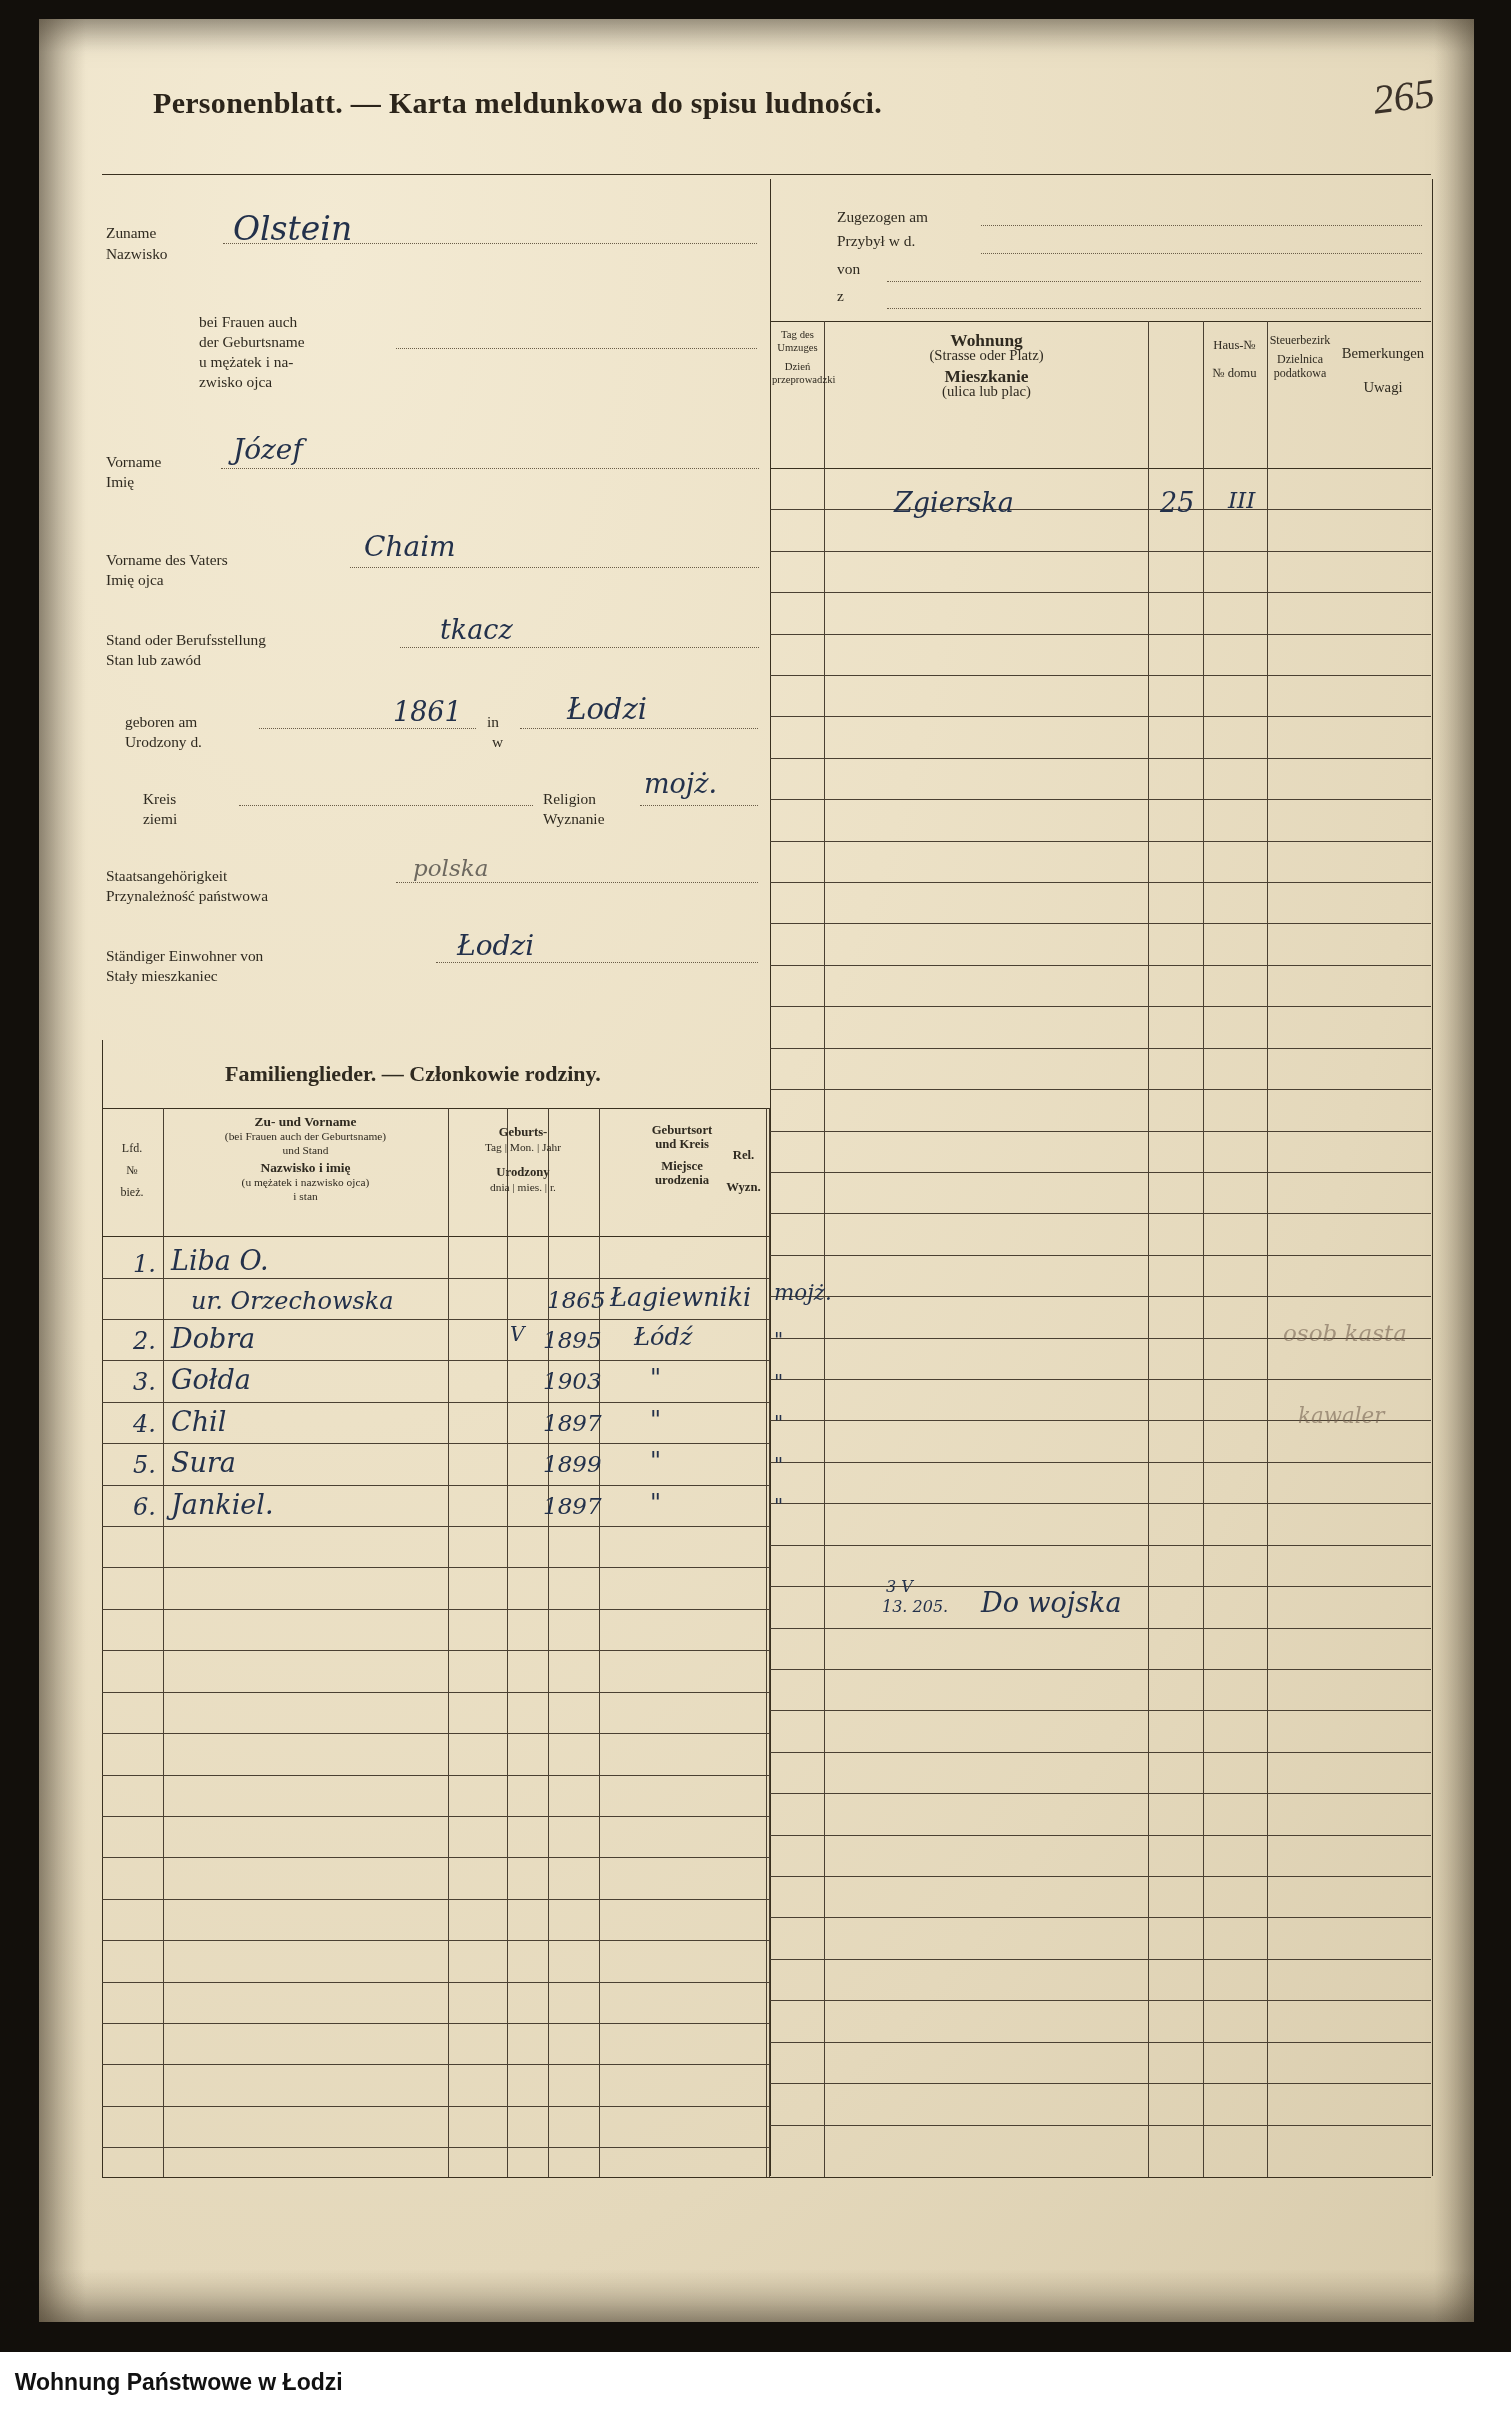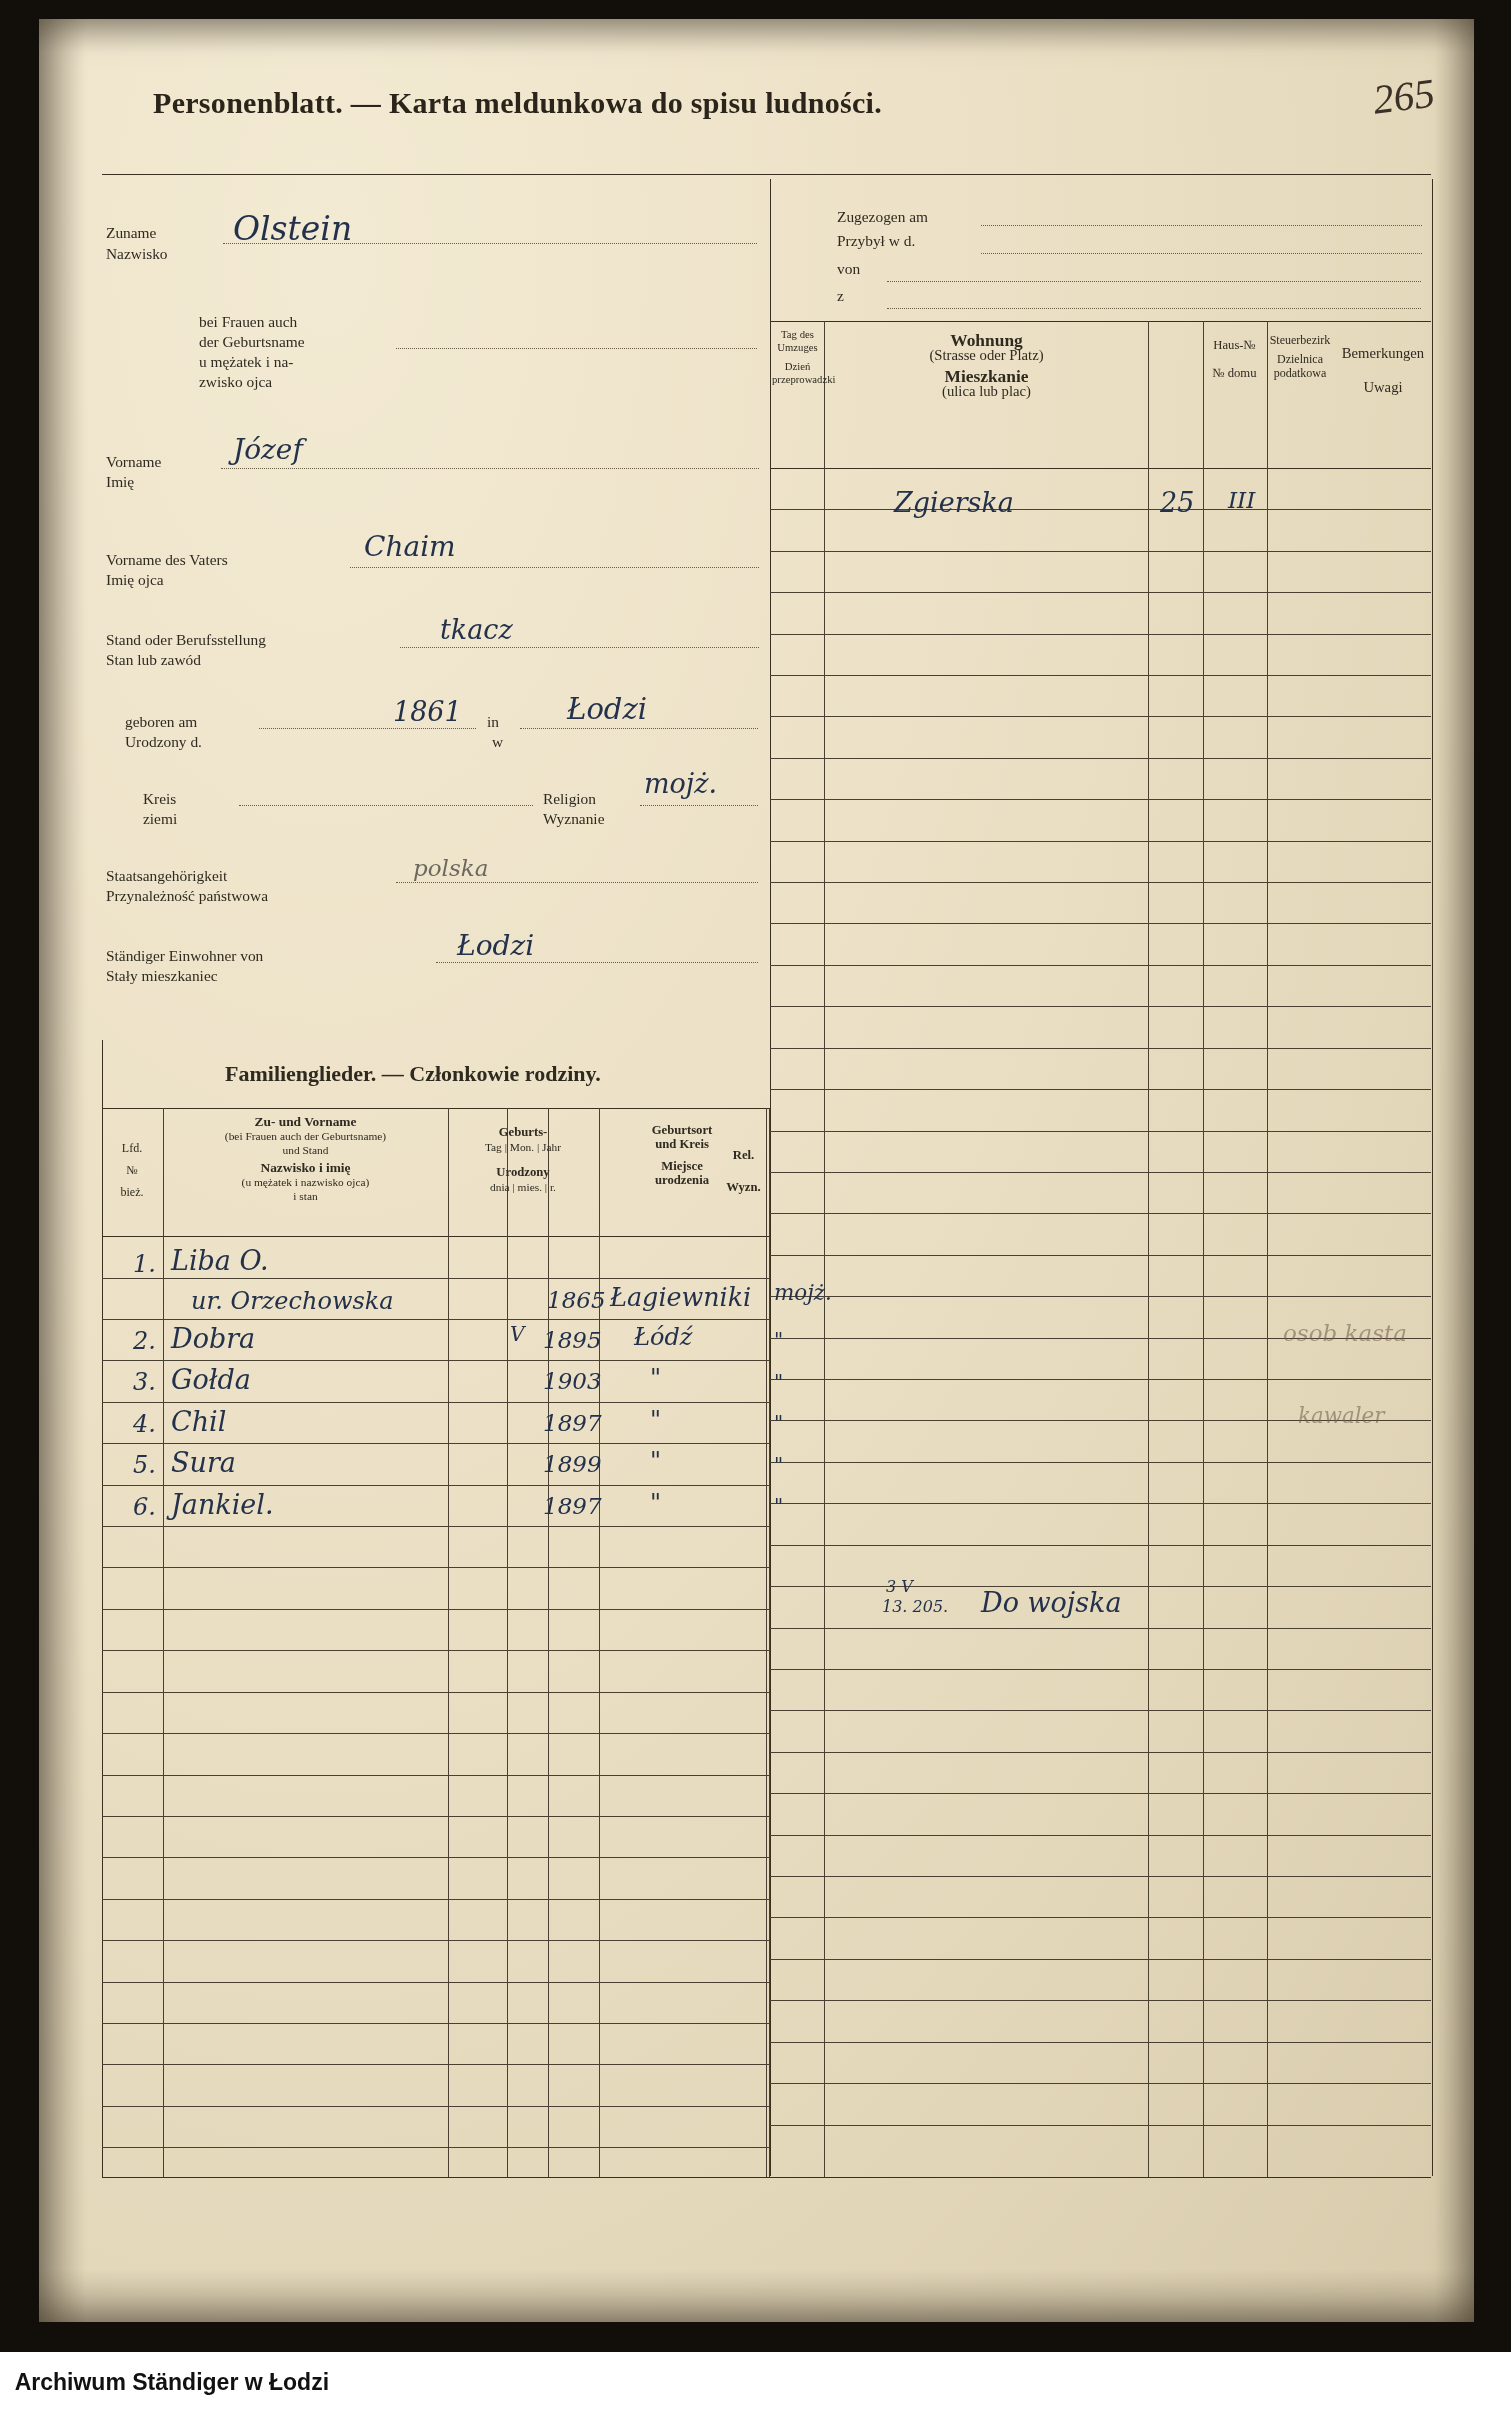--- a/index.html
+++ b/index.html
@@ -395,16 +395,16 @@
     <div class="hw" style="left:611px; top:1470px; font-size:24px;">"</div>
     <div class="hw" style="left:735px; top:1475px; font-size:20px;">"</div>
 
     <div class="hw" style="left:847px; top:1558px; font-size:16px;">3 V</div>
     <div class="hw" style="left:843px; top:1578px; font-size:16px;">13. 205.</div>
     <div class="hw" style="left:942px; top:1568px; font-size:27px;">Do wojska</div>
 
   </div>
 
   <div id="footer">
-    <span>Archiwum Ständiger w Łodzi</span>
+    <span>Wohnung Państwowe w Łodzi</span>
   </div>
 </div>
 
 
 </body></html>

